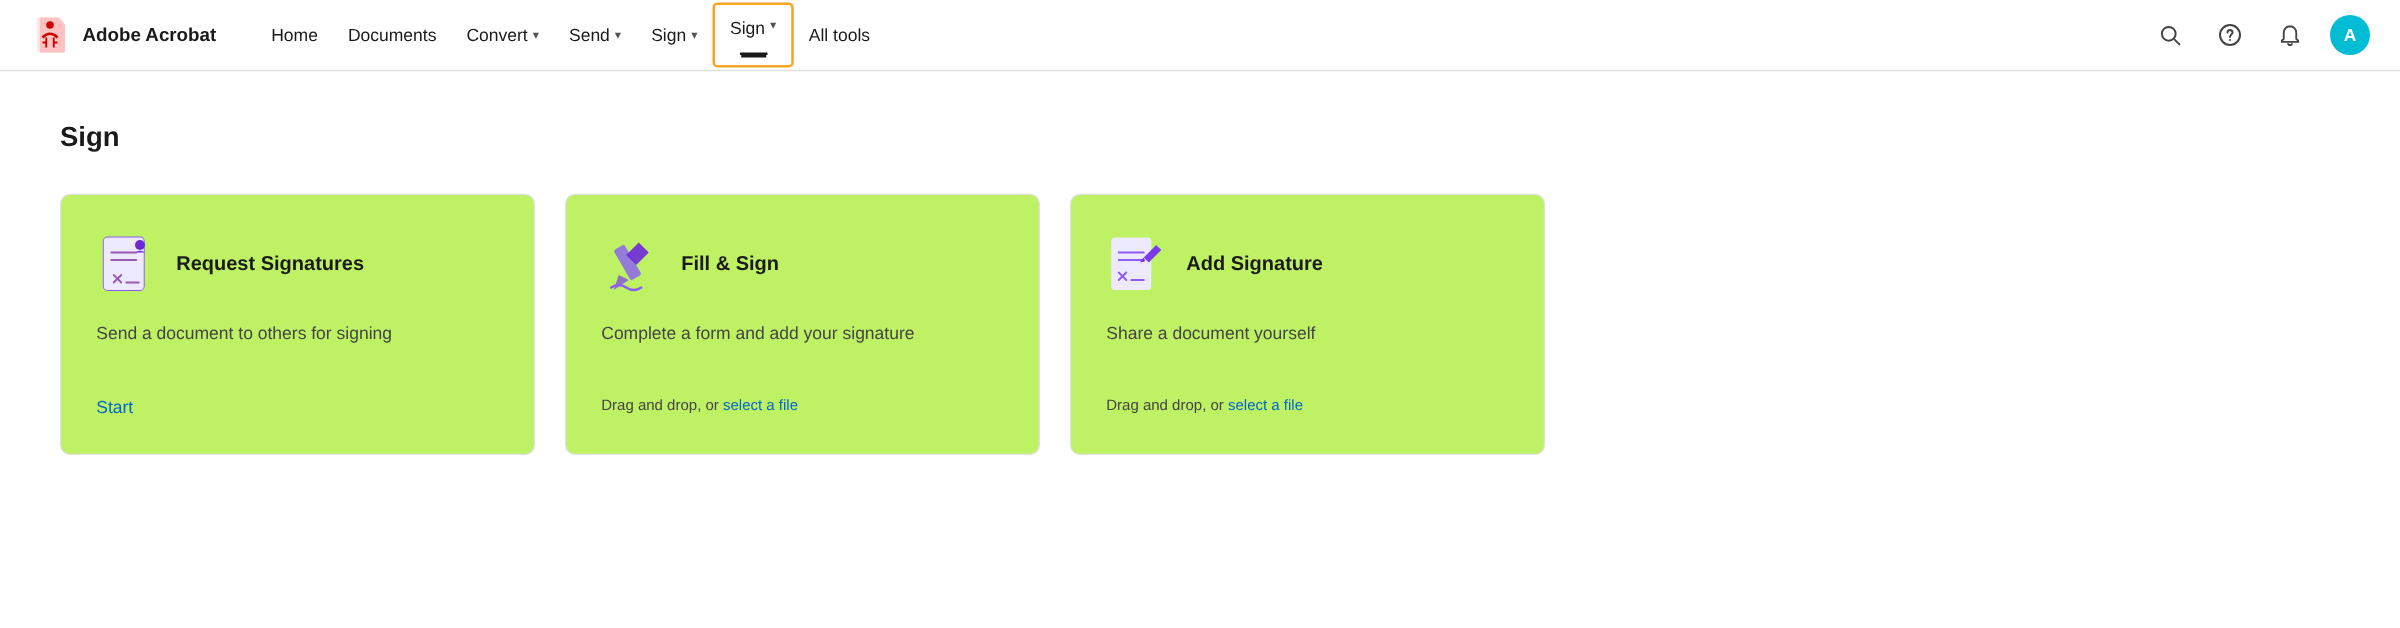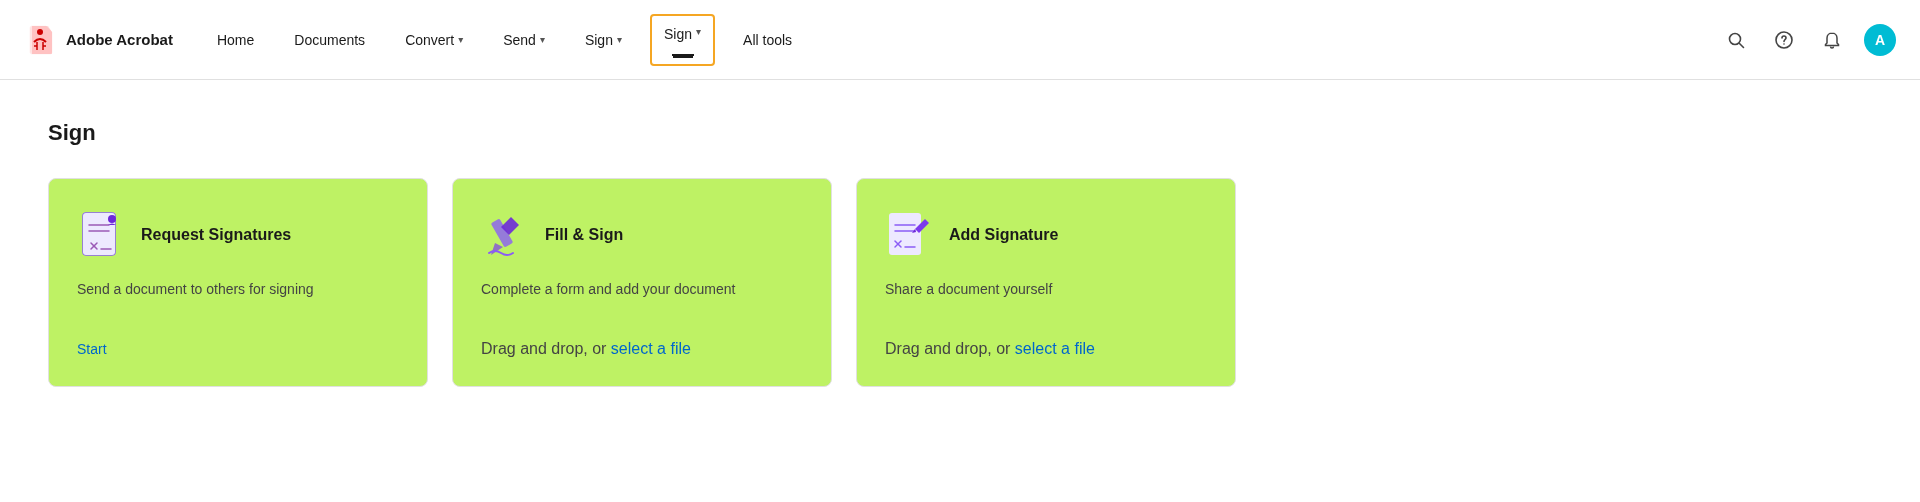--- a/index.html
+++ b/index.html
@@ -2,21 +2,21 @@
 <html><head>
   <meta charset="utf-8">
   <style>
     * { margin: 0; padding: 0; box-sizing: border-box; }
     body { font-family: -apple-system, BlinkMacSystemFont, 'Segoe UI', Arial, sans-serif; background: #fff; color: #1a1a1a; }
 
     
     .header {
       display: flex;
       align-items: center;
-      height: 80px;
+      height: 57px;
       padding: 0 24px;
       border-bottom: 1px solid #e0e0e0;
       background: #fff;
     }
     .logo-area {
       display: flex;
       align-items: center;
       gap: 10px;
       margin-right: 32px;
     }
@@ -27,21 +27,21 @@
     }
     .logo-text {
       font-size: 15px;
       font-weight: 600;
       color: #1a1a1a;
       white-space: nowrap;
     }
     .nav {
       display: flex;
       align-items: center;
-      gap: 16px;
+      gap: 0;
       flex: 1;
     }
     .nav-item {
       display: flex;
       align-items: center;
       gap: 4px;
       padding: 8px 12px;
       font-size: 14px;
       color: #1a1a1a;
       cursor: pointer;
@@ -146,21 +146,21 @@
       color: #444;
       margin-bottom: 40px;
       line-height: 1.5;
     }
     .card-action {
       font-size: 14px;
       color: #0066cc;
       cursor: pointer;
     }
     .card-dnd {
-      font-size: 16px;
+      font-size: 12px;
       color: #444;
       margin-top: 24px;
     }
     .card-dnd a {
       color: #0066cc;
       text-decoration: none;
       cursor: pointer;
     }
   </style>
 </head>
@@ -280,21 +280,21 @@
 
             <path d="M20 36 L8 44 L12 32 Z" fill="#7c3aed" opacity="0.7"></path>
             <rect x="14" y="8" width="10" height="28" rx="2" transform="rotate(-30 19 22)" fill="#8b5cf6" opacity="0.8"></rect>
             <path d="M28 6 L36 14 L26 24 L18 16 Z" fill="#6d28d9" opacity="0.9"></path>
 
             <path d="M6 42 Q12 38 18 42 Q24 46 30 42" stroke="#8b5cf6" stroke-width="2" fill="none" stroke-linecap="round"></path>
           </svg>
         </div>
         <span class="card-title">Fill &amp; Sign</span>
       </div>
-      <p class="card-desc">Complete a form and add your document</p>
+      <p class="card-desc">Complete a form and add your signature</p>
       <p class="card-dnd"><span>Drag and drop, or</span> <a>select a file</a></p>
     </div>
 
     <div class="card">
       <div class="card-header">
         <div class="card-icon">
 
           <svg width="44" height="48" viewBox="0 0 44 48" fill="none" xmlns="http://www.w3.org/2000/svg">
             <rect x="2" y="2" width="32" height="42" rx="3" fill="#ede9ff"></rect>
             <line x1="8" y1="14" x2="28" y2="14" stroke="#8b5cf6" stroke-width="1.5" stroke-linecap="round"></line>

